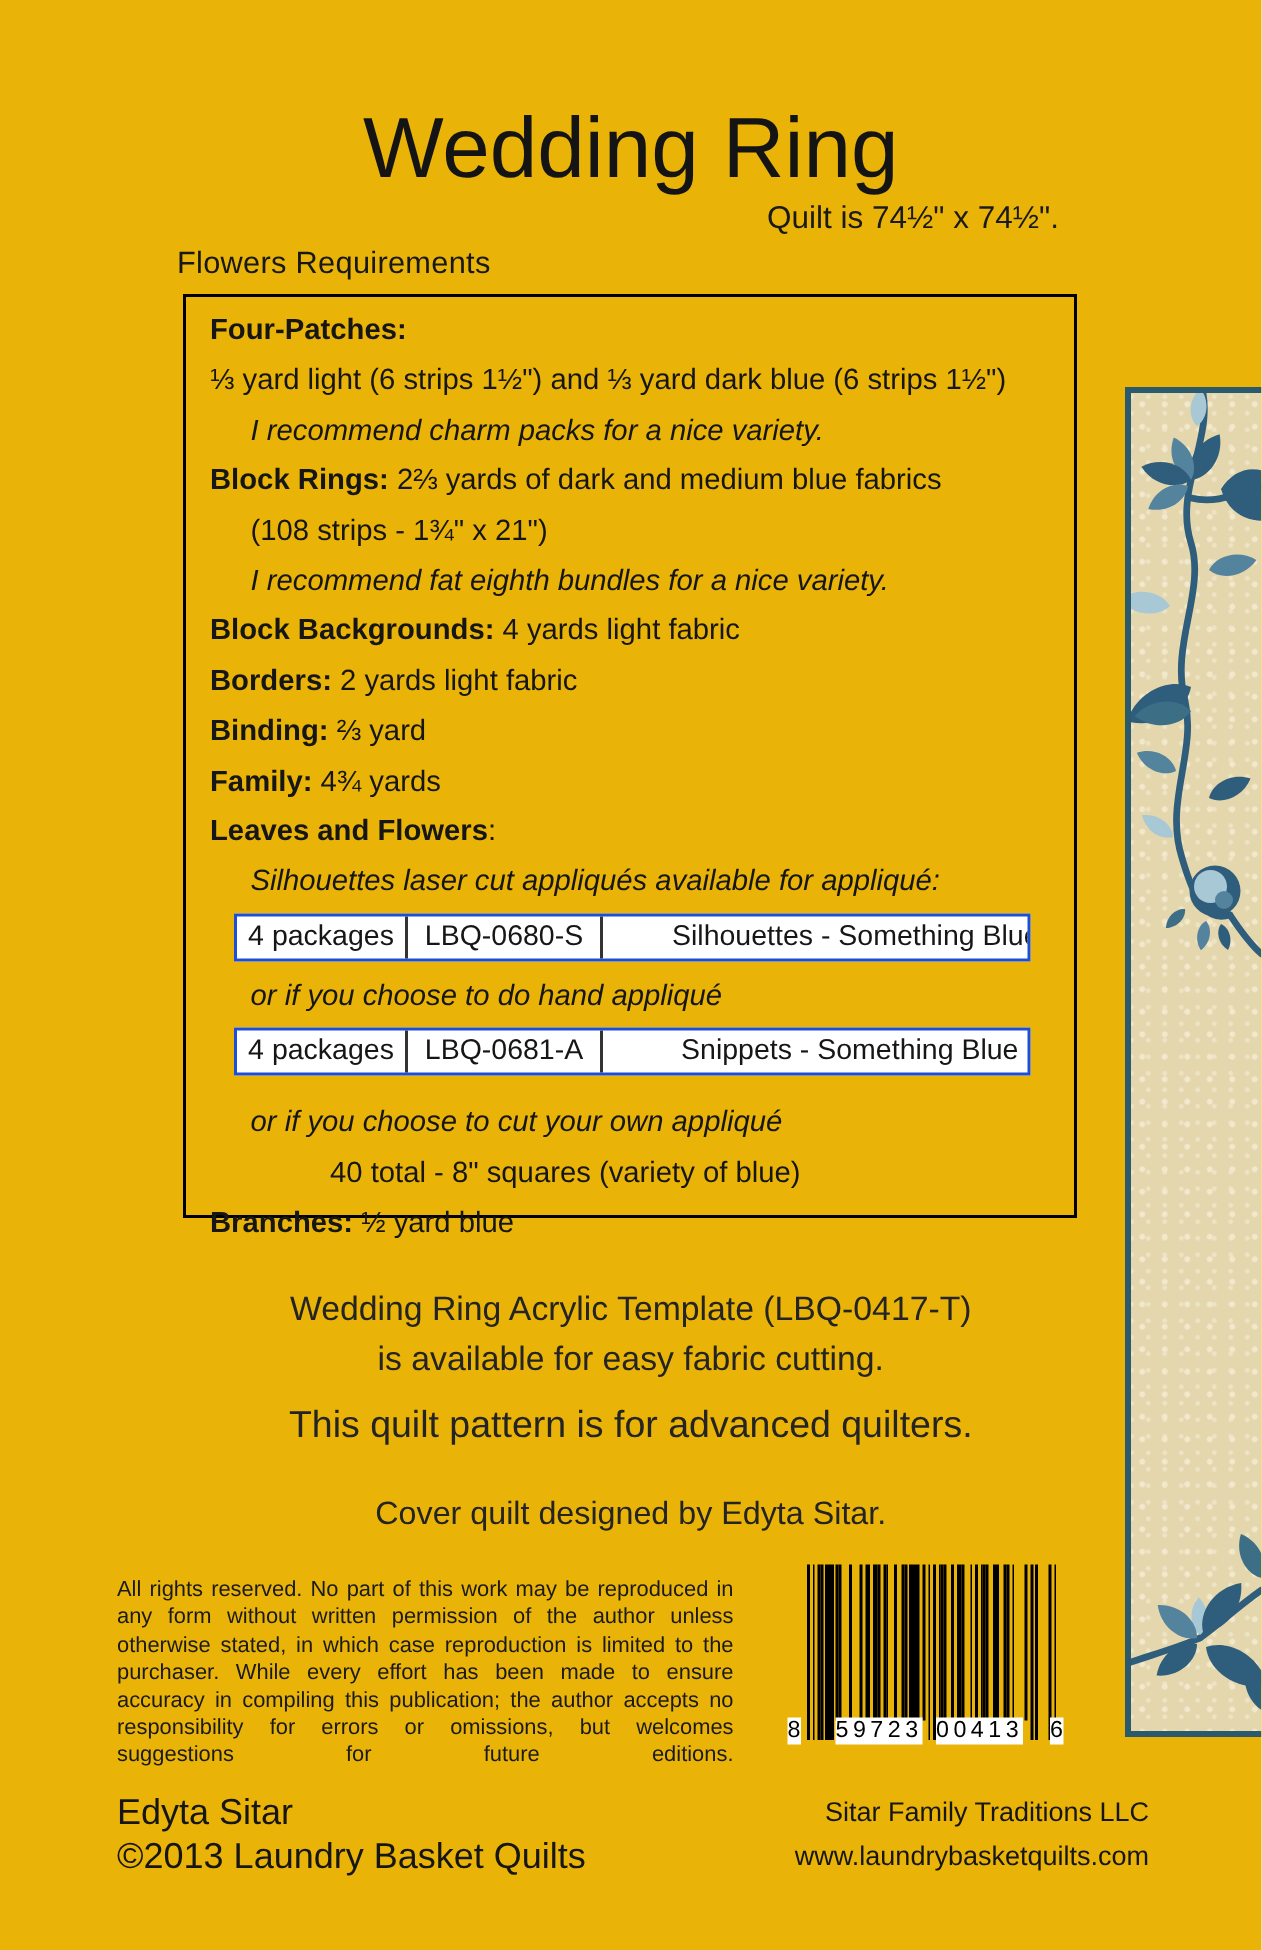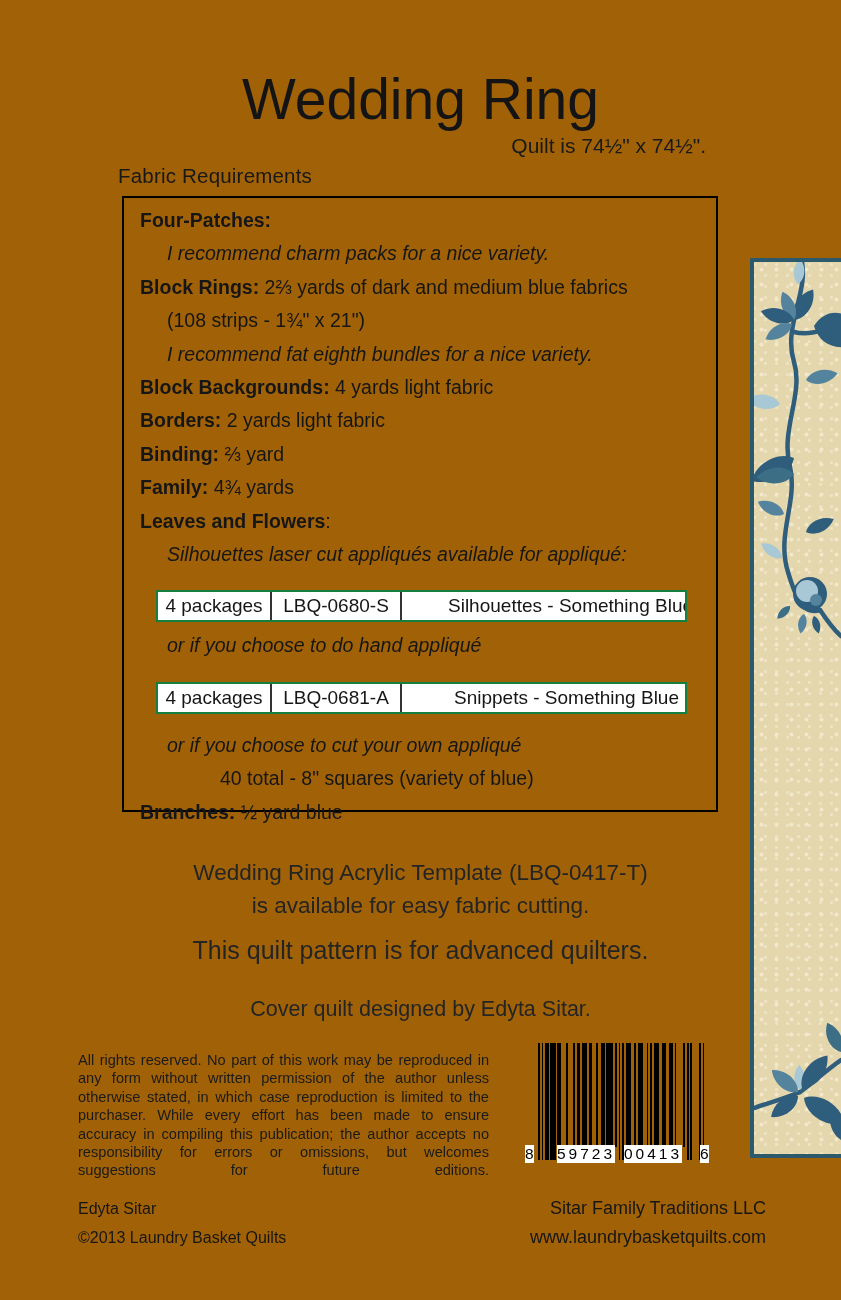--- a/index.html
+++ b/index.html
@@ -7,21 +7,21 @@
     --strip-border:#2b5a6c;
     --strip-bg:#e4d7ae;
     --strip-pattern:#f2e9cd;
     --leaf-dark:#2f5d7c;
     --leaf-mid:#54839e;
     --leaf-light:#a9c8d6;
     --leaf-teal:#3c6e86;
   }
   html,body{margin:0;padding:0;background:#ffffff;}
   .page{
-    position:relative;width:841px;height:1300px;background:#a16207;overflow:hidden;
+    position:relative;width:841px;height:1300px;background:#eab308;overflow:hidden;
     font-family:"Liberation Sans","DejaVu Sans",sans-serif;color:var(--text);
   }
   .page-title{
     position:absolute;top:66px;left:0;width:841px;margin:0;text-align:center;
     font-size:57px;font-weight:300;color:#141414;letter-spacing:0px;
   }
   .subtitle{
     position:absolute;top:134px;left:0;width:706px;text-align:right;
     font-size:21px;color:#1a1a1a;
   }
@@ -34,21 +34,21 @@
     font-size:19.5px;line-height:33.4px;color:#161616;
   }
   .req-box .line{white-space:nowrap;}
   .req-box b{font-weight:bold;}
   .it{font-style:italic;}
   .ind1{padding-left:27px;}
   .ind2{padding-left:80px;}
   .mt1{margin-top:7px;}
   .mt2{margin-top:15px;}
   .req-table{
-    display:flex;width:527px;margin:19px 0 4px 16px;border:2px solid #15803d;
+    display:flex;width:527px;margin:4px 0 4px 16px;border:2px solid #1d4ed8;
     background:#fff;
   }
   .req-table .cell{
     line-height:28px;height:28px;text-align:center;font-size:19px;white-space:nowrap;
     overflow:hidden;
   }
   .req-table .c0{width:112px;border-right:2px solid #333;}
   .req-table .c1{width:128px;border-right:2px solid #333;}
   .req-table .c2{flex:1;padding-left:46px;}
   .mid{position:absolute;left:0;width:841px;text-align:center;color:#242424;}
@@ -64,21 +64,21 @@
   .barcode{position:absolute;left:528px;top:1043px;width:190px;height:136px;}
   #bars{position:absolute;left:10px;top:0;display:flex;}
   #bars span{display:block;width:1.75px;height:104px;background:#000;}
   #bars span.off{background:transparent;}
   #bars span.ext{height:117px;}
   .bc-digit{position:absolute;top:102px;font-size:15.5px;color:#000;background:#fff;}
   .bc-left{left:-3px;}
   .bc-g1{left:29px;width:58px;letter-spacing:3px;}
   .bc-g2{left:96px;width:58px;text-align:center;letter-spacing:3px;}
   .bc-right{left:172px;}
-  .footer-left{position:absolute;left:78px;top:1194px;font-size:16px;line-height:29px;color:#161616;}
+  .footer-left{position:absolute;left:78px;top:1194px;font-size:24px;line-height:29px;color:#161616;}
   .footer-right{position:absolute;right:75px;top:1194px;font-size:18px;line-height:29px;text-align:right;color:#161616;}
   .strip{
     position:absolute;left:750px;top:258px;width:91px;height:900px;box-sizing:border-box;
     border:4px solid var(--strip-border);border-right:none;overflow:hidden;
     background-color:var(--strip-bg);
     background-image:
       radial-gradient(circle, var(--strip-pattern) 1.6px, transparent 2.3px),
       radial-gradient(circle, #eee3c2 1.3px, transparent 1.9px);
     background-size:15px 15px, 11px 11px;
     background-position:0 0, 6px 8px;
@@ -87,24 +87,25 @@
 </style>
 </head>
 <body>
 
 <div class="page">
 
   <h1 class="page-title">Wedding Ring</h1>
 
   <div class="subtitle">Quilt is 74½" x 74½".</div>
 
-  <div class="section-heading">Fabric Requirements</div>
+  <div class="section-heading">Flowers Requirements</div>
 
   <div class="req-box" id="req-box">
       <div class="line"><b>Four-Patches:</b></div>
+      <div class="line">⅓ yard light (6 strips 1½") and ⅓ yard dark blue (6 strips 1½")</div>
       <div class="line it ind1">I recommend charm packs for a nice variety.</div>
       <div class="line"><b>Block Rings:</b> 2⅔ yards of dark and medium blue fabrics</div>
       <div class="line ind1">(108 strips - 1¾" x 21")</div>
       <div class="line it ind1">I recommend fat eighth bundles for a nice variety.</div>
       <div class="line"><b>Block Backgrounds:</b> 4 yards light fabric</div>
       <div class="line"><b>Borders:</b> 2 yards light fabric</div>
       <div class="line"><b>Binding:</b> ⅔ yard</div>
       <div class="line"><b>Family:</b> 4¾ yards</div>
       <div class="line"><b>Leaves and Flowers</b>:</div>
       <div class="line it ind1">Silhouettes laser cut appliqués available for appliqué:</div>

